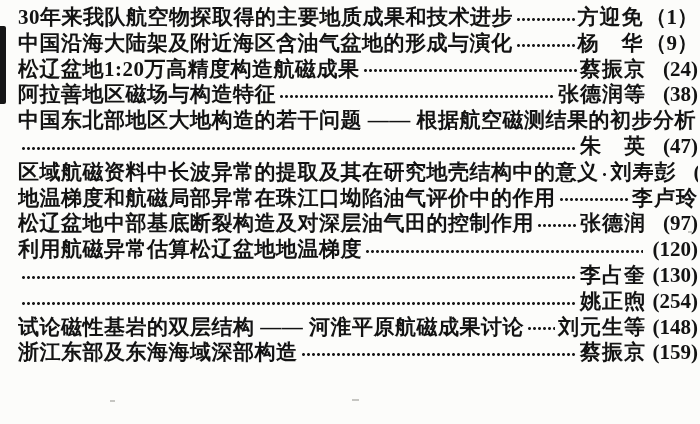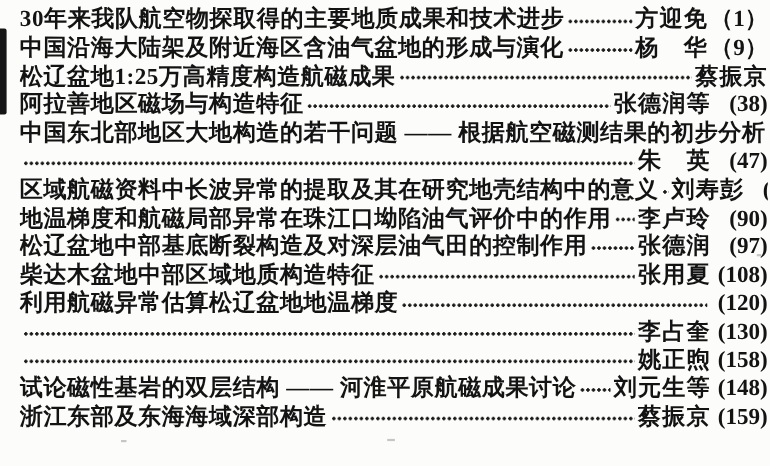--- a/index.html
+++ b/index.html
@@ -93,23 +93,24 @@
   </div>
 
   <div class="row">
     <span class="t">中国沿海大陆架及附近海区含油气盆地的形成与演化</span>
     <span class="leader"></span>
     <span class="a">杨　华</span>
     <span class="p">（9）</span>
   </div>
 
   <div class="row">
-    <span class="t">松辽盆地1:25万高精度构造航磁成果</span>
+    <span class="t">松辽盆地1:20万高精度构造航磁成果</span>
     <span class="leader"></span>
     <span class="a">蔡振京</span>
+    <span class="p">(24)</span>
   </div>
 
   <div class="row">
     <span class="t">阿拉善地区磁场与构造特征</span>
     <span class="leader"></span>
     <span class="a">张德润等</span>
     <span class="p">(38)</span>
   </div>
 
   <div class="row">
@@ -126,53 +127,46 @@
     <span class="t">区域航磁资料中长波异常的提取及其在研究地壳结构中的意义</span>
     <span class="leader"></span>
     <span class="a">刘寿彭</span>
     <span class="p">(80)</span>
   </div>
 
   <div class="row">
     <span class="t">地温梯度和航磁局部异常在珠江口坳陷油气评价中的作用</span>
     <span class="leader"></span>
     <span class="a">李卢玲</span>
-    <span class="p">(90)</span>
   </div>
 
   <div class="row">
     <span class="t">松辽盆地中部基底断裂构造及对深层油气田的控制作用</span>
     <span class="leader"></span>
     <span class="a">张德润</span>
     <span class="p">(97)</span>
   </div>
 
-  <div class="row">
-    <span class="t">柴达木盆地中部区域地质构造特征</span>
-    <span class="leader"></span>
-    <span class="a">张用夏</span>
-    <span class="p">(108)</span>
-  </div>
 
   <div class="row">
     <span class="t">利用航磁异常估算松辽盆地地温梯度</span>
     <span class="leader"></span>
     <span class="p">(120)</span>
   </div>
 
   <div class="row">
     <span class="leader"></span>
     <span class="a">李占奎</span>
     <span class="p">(130)</span>
   </div>
 
   <div class="row">
     <span class="leader"></span>
     <span class="a">姚正煦</span>
-    <span class="p">(158)</span>
+    <span class="p">(254)</span>
   </div>
 
   <div class="row">
     <span class="t">试论磁性基岩的双层结构 —— 河淮平原航磁成果讨论</span>
     <span class="leader"></span>
     <span class="a">刘元生等</span>
     <span class="p">(148)</span>
   </div>
 
   <div class="row">

